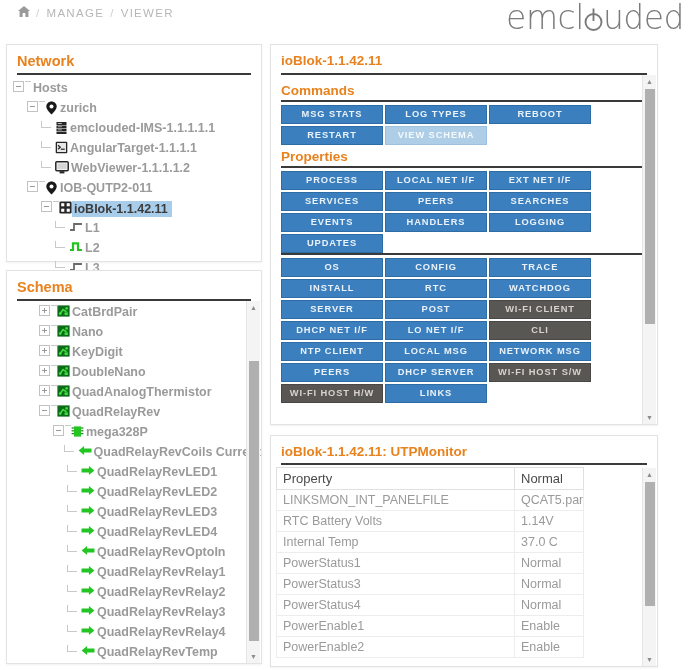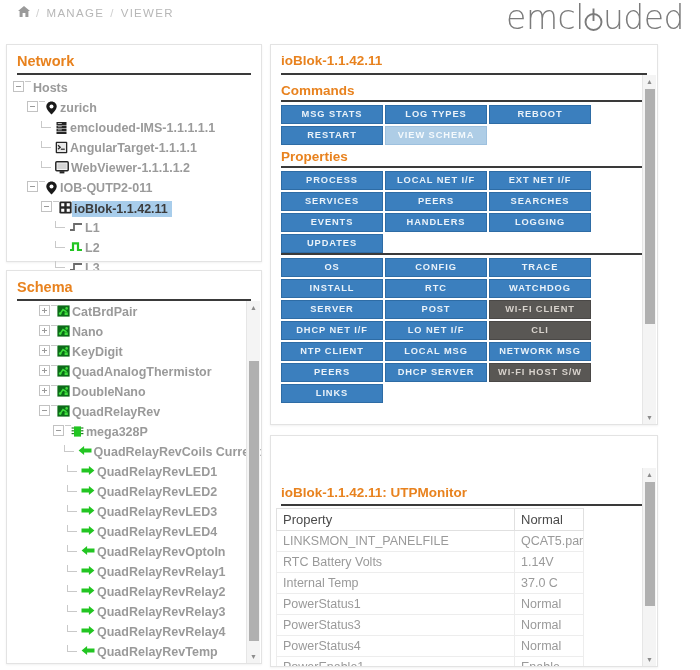--- a/index.html
+++ b/index.html
@@ -343,36 +343,36 @@
           <span class="dash"></span>
           <span class="ic">
             <svg width="13" height="12" viewBox="0 0 13 12">
               <rect x="0.4" y="0.4" width="12.2" height="11.2" fill="#0c6b18"></rect>
               <path d="M3.2 8.6 L6 4.6 L9.6 6.8" fill="none" stroke="#3fe03f" stroke-width="1.5"></path>
               <circle cx="3.2" cy="8.6" r="1.3" fill="#3fe03f"></circle>
               <circle cx="9.6" cy="3.4" r="1.3" fill="#3fe03f"></circle>
               <rect x="7.6" y="7.4" width="3.2" height="2.6" fill="#3fe03f"></rect>
             </svg>
           </span>
-          <span class="lbl">QuadAnalogThermistor</span>
+          <span class="lbl">DoubleNano</span>
         </div>
         <div class="node">
           <span class="ind" style="width: 32px;"></span>
           <span class="pm plus"></span>
           <span class="dash"></span>
           <span class="ic">
             <svg width="13" height="12" viewBox="0 0 13 12">
               <rect x="0.4" y="0.4" width="12.2" height="11.2" fill="#0c6b18"></rect>
               <path d="M3.2 8.6 L6 4.6 L9.6 6.8" fill="none" stroke="#3fe03f" stroke-width="1.5"></path>
               <circle cx="3.2" cy="8.6" r="1.3" fill="#3fe03f"></circle>
               <circle cx="9.6" cy="3.4" r="1.3" fill="#3fe03f"></circle>
               <rect x="7.6" y="7.4" width="3.2" height="2.6" fill="#3fe03f"></rect>
             </svg>
           </span>
-          <span class="lbl">DoubleNano</span>
+          <span class="lbl">QuadAnalogThermistor</span>
         </div>
         <div class="node">
           <span class="ind" style="width: 32px;"></span>
           <span class="pm"></span>
           <span class="dash"></span>
           <span class="ic">
             <svg width="13" height="12" viewBox="0 0 13 12">
               <rect x="0.4" y="0.4" width="12.2" height="11.2" fill="#0c6b18"></rect>
               <path d="M3.2 8.6 L6 4.6 L9.6 6.8" fill="none" stroke="#3fe03f" stroke-width="1.5"></path>
               <circle cx="3.2" cy="8.6" r="1.3" fill="#3fe03f"></circle>
@@ -559,32 +559,33 @@
           <div class="btn grey">WI-FI CLIENT</div>
           <div class="btn">DHCP NET I/F</div>
           <div class="btn">LO NET I/F</div>
           <div class="btn grey">CLI</div>
           <div class="btn">NTP CLIENT</div>
           <div class="btn">LOCAL MSG</div>
           <div class="btn">NETWORK MSG</div>
           <div class="btn">PEERS</div>
           <div class="btn">DHCP SERVER</div>
           <div class="btn grey">WI-FI HOST S/W</div>
+          <div class="btn grey">WI-FI HOST H/W</div>
           <div class="btn">LINKS</div>
         </div>
       </div>
     <div class="sbar" style="top:30px; bottom:0;">
       <div class="arrow up">▲</div>
       <div class="thumb" style="top:14px; bottom:100px;"></div>
       <div class="arrow down">▼</div>
     </div>
   </div>
 
   <div class="panel" style="left:270px; top:435px; width:388px; height:232px; overflow:hidden;">
-    <div class="detail-head" style="padding-bottom:4px;margin-top:41px;">ioBlok-1.1.42.11: UTPMonitor</div>
+    <div class="detail-head" style="padding-bottom:4px;">ioBlok-1.1.42.11: UTPMonitor</div>
     <div class="title-rule" style="margin:0 10px 2px 10px;"></div>
     <div style="padding-left:5px;">
       <table class="props">
         <colgroup>
             <col class="c1">
             <col class="c2">
           </colgroup>
         <thead>
             <tr id="props-head">
               <th>Property</th>

